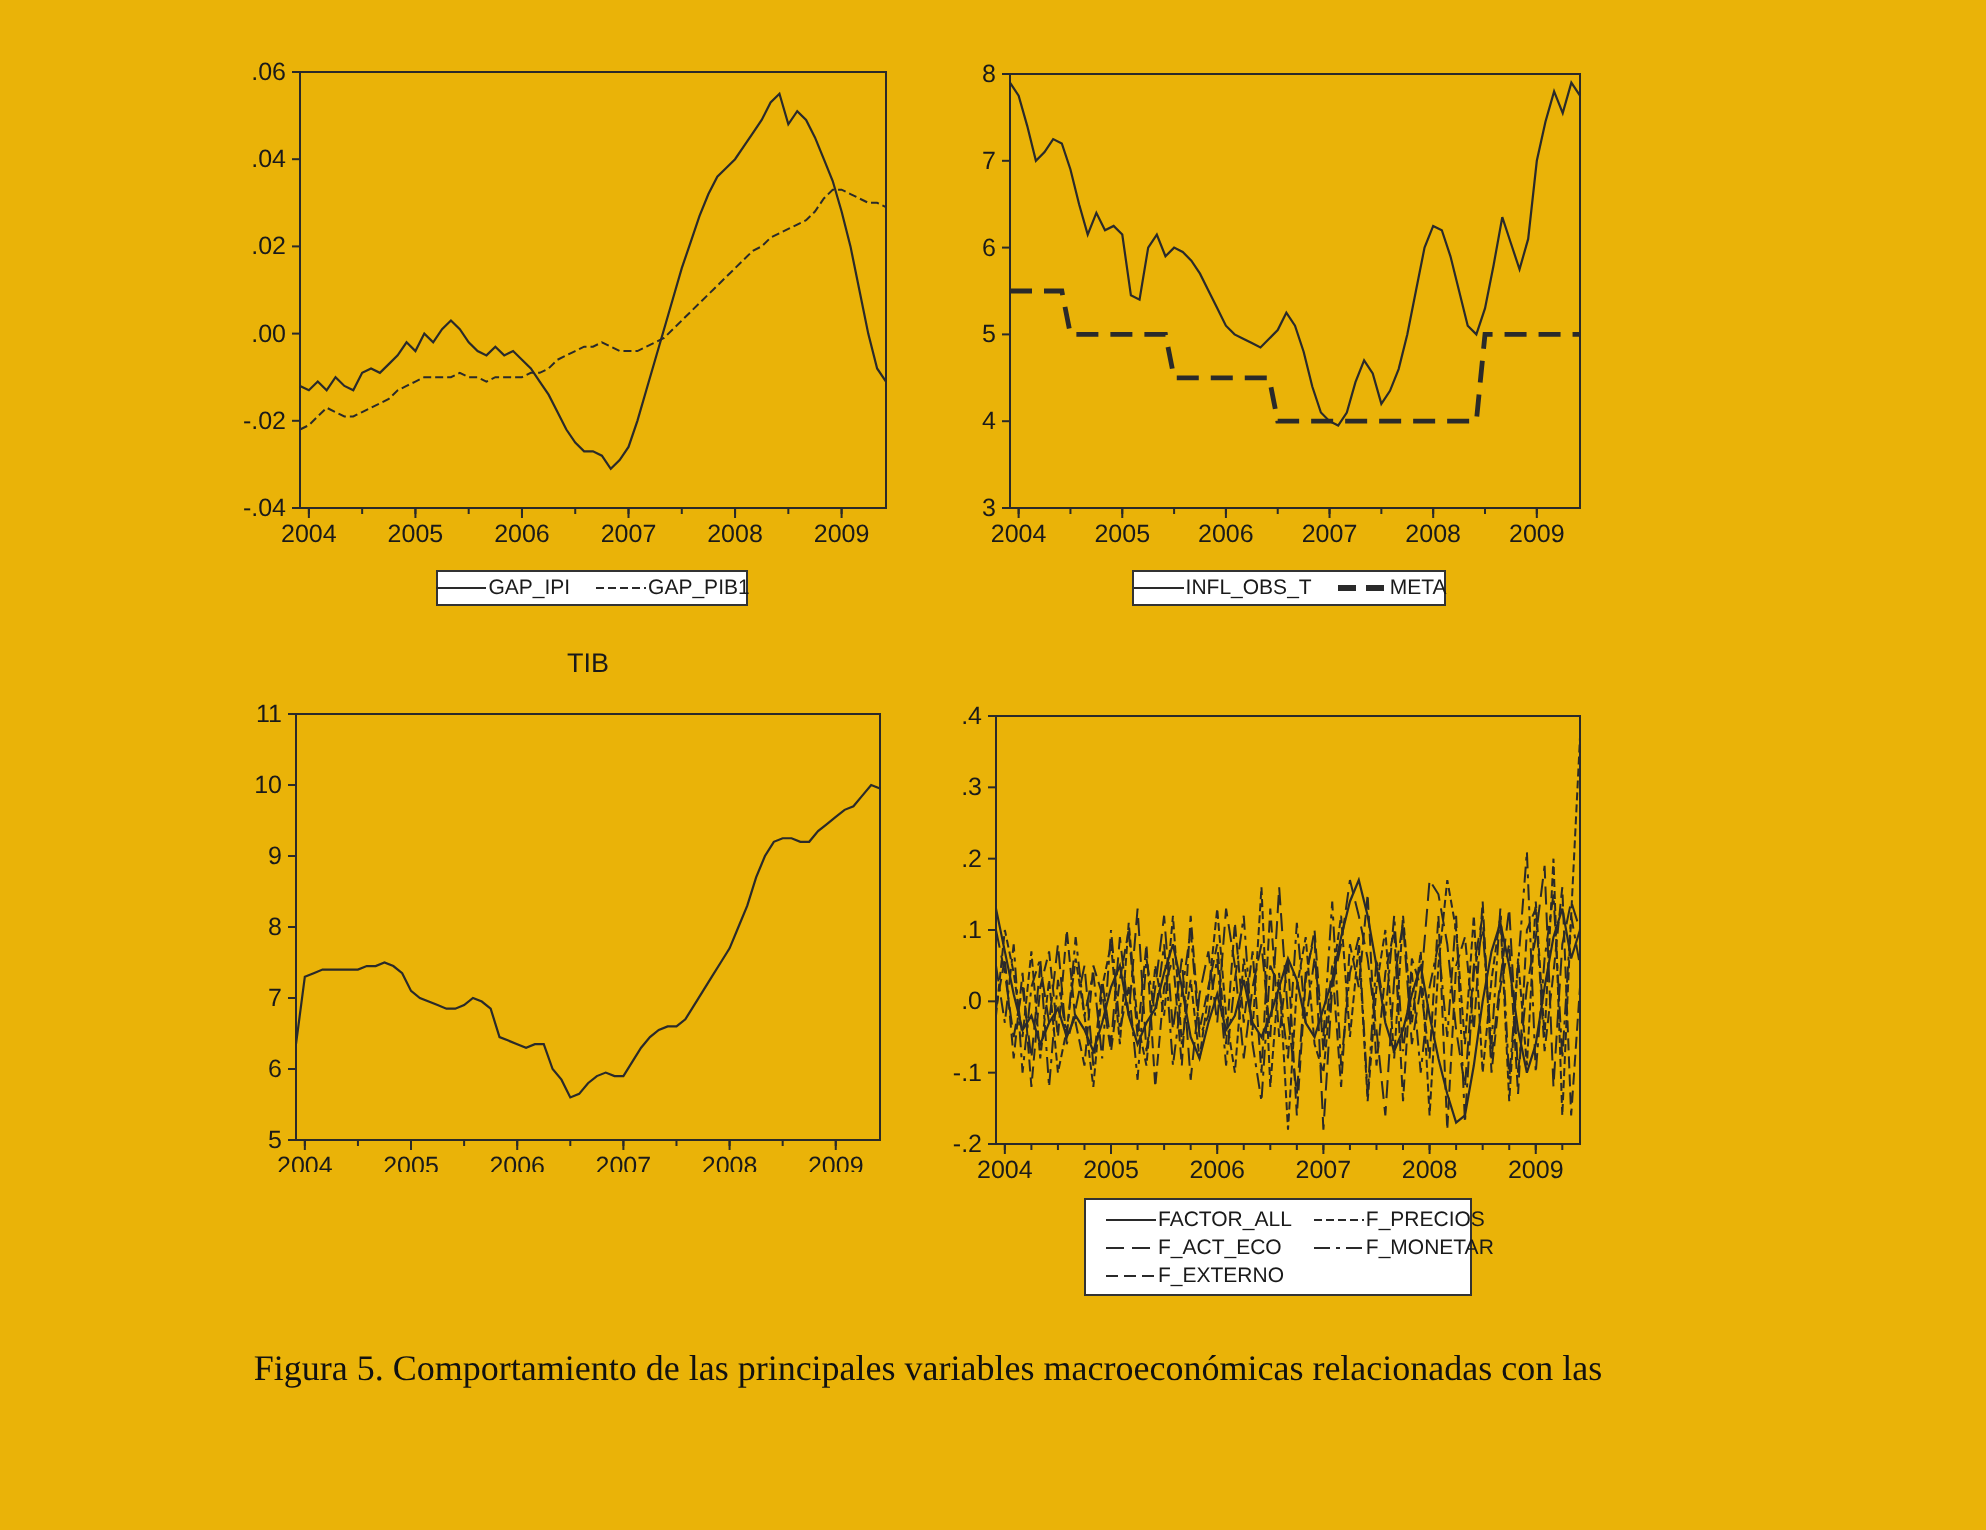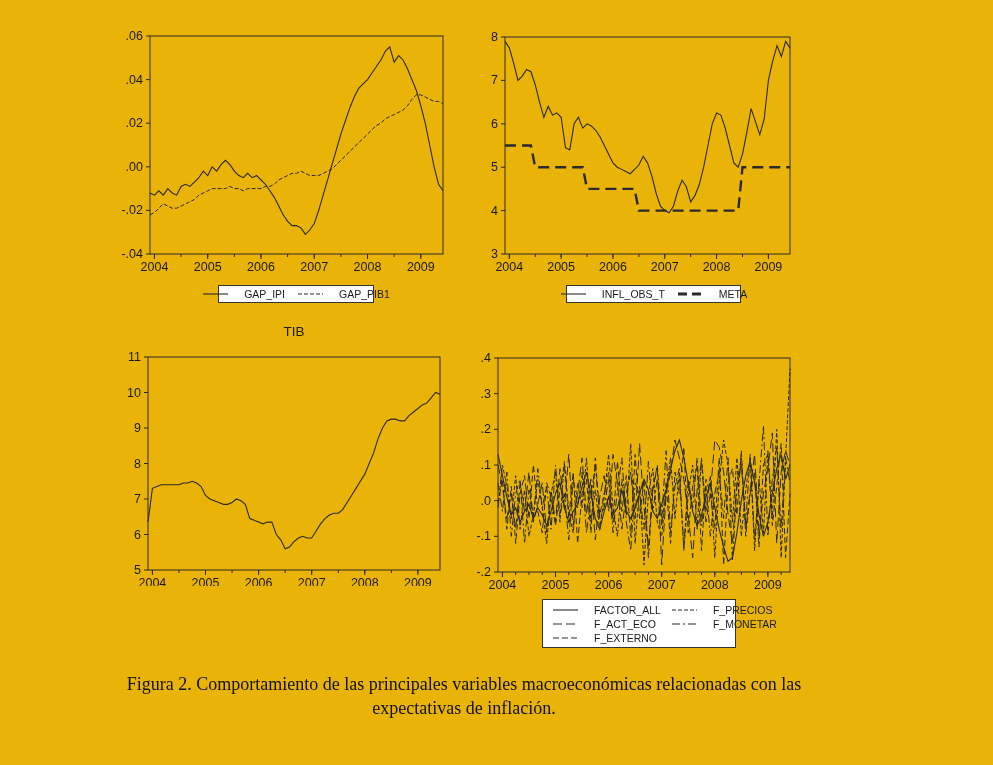--- a/index.html
+++ b/index.html
@@ -5,21 +5,21 @@
   html,body{margin:0;padding:0;background:#ffffff;}
   #page{position:relative;width:993px;height:765px;background:#eab308;overflow:hidden;
         font-family:"Liberation Sans",sans-serif;}
   .chart-host{position:absolute;}
   .legend-box{position:absolute;border:1px solid #333;background:#fff;display:flex;
               align-items:center;justify-content:center;box-sizing:border-box;
               font-family:"Liberation Sans",sans-serif;color:#1a1a1a;}
   .legend-row{display:flex;align-items:center;justify-content:center;gap:12px;width:100%;}
   .legend-grid{display:grid;grid-template-columns:1fr 1fr;column-gap:10px;row-gap:2px;
                padding:4px 9px;width:100%;box-sizing:border-box;}
-  .legend-entry{display:flex;align-items:center;gap:15px;white-space:nowrap;}
+  .legend-entry{display:flex;align-items:center;gap:0;white-space:nowrap;}
   .legend-entry svg{flex:0 0 auto;display:block;}
   .caption{position:absolute;left:0;top:672px;width:928px;text-align:center;
            font-family:"Liberation Serif","DejaVu Serif",serif;font-size:18px;
            line-height:24px;color:#111;}
   svg text{font-family:"Liberation Sans",sans-serif;fill:#1a1a1a;}
 </style>
 </head>
 <body>
 
 <div id="page">
@@ -195,40 +195,39 @@
         <text x="256.7861090909095" y="259" text-anchor="middle" font-size="12.5">2008</text>
         <line x1="309.87701818181864" y1="242" x2="309.87701818181864" y2="247" stroke="#2a2a2a" stroke-width="1"></line>
         <text x="309.87701818181864" y="259" text-anchor="middle" font-size="12.5">2009</text>
         <polyline points="40.00,124.30 44.42,145.70 48.85,167.10 53.27,184.93 57.70,177.80 62.12,192.07 66.55,181.37 70.97,174.23 75.39,188.50 79.82,177.80 84.24,184.93 88.67,195.63 93.09,181.37 97.52,163.53 101.94,152.83 106.36,177.80 110.79,192.07 115.21,181.37 119.64,174.23 124.06,156.40 128.48,142.13 132.91,163.53 137.33,188.50 141.76,199.20 146.18,181.37 150.61,167.10 155.03,184.93 159.45,177.80 163.88,159.97 168.30,181.37 172.73,188.50 177.15,177.80 181.58,163.53 186.00,149.27 190.42,159.97 194.85,181.37 199.27,188.50 203.70,174.23 208.12,159.97 212.55,138.57 216.97,120.73 221.39,110.03 225.82,127.87 230.24,152.83 234.67,181.37 239.09,195.63 243.52,184.93 247.94,167.10 252.36,152.83 256.79,177.80 261.21,199.20 265.64,217.03 270.06,231.30 274.48,227.73 278.91,202.77 283.33,170.67 287.76,145.70 292.18,131.43 296.61,152.83 301.03,184.93 305.45,206.33 309.88,192.07 314.30,163.53 318.73,138.57 323.15,124.30 327.58,149.27 332.00,135.00" fill="none" stroke="#2a2a2a" stroke-width="1.1"></polyline>
         <polyline points="40.00,177.80 44.42,135.00 48.85,156.40 53.27,188.50 57.70,145.70 62.12,199.20 66.55,159.97 70.97,206.33 75.39,184.93 79.82,149.27 84.24,177.80 88.67,213.47 93.09,163.53 97.52,142.13 101.94,192.07 106.36,131.43 110.79,181.37 115.21,202.77 119.64,152.83 124.06,177.80 128.48,127.87 132.91,192.07 137.33,159.97 141.76,199.20 146.18,167.10 150.61,124.30 155.03,177.80 159.45,206.33 163.88,149.27 168.30,184.93 172.73,113.60 177.15,213.47 181.58,156.40 186.00,234.87 190.42,163.53 194.85,138.57 199.27,192.07 203.70,206.33 208.12,159.97 212.55,127.87 216.97,188.50 221.39,142.13 225.82,220.60 230.24,163.53 234.67,135.00 239.09,199.20 243.52,127.87 247.94,181.37 252.36,145.70 256.79,227.73 261.21,152.83 265.64,110.03 270.06,135.00 274.48,192.07 278.91,127.87 283.33,206.33 287.76,159.97 292.18,127.87 296.61,220.60 301.03,149.27 305.45,202.77 309.88,120.73 314.30,188.50 318.73,99.33 323.15,227.73 327.58,127.87 332.00,38.70" fill="none" stroke="#2a2a2a" stroke-width="1" stroke-dasharray="4 2"></polyline>
         <polyline points="40.00,135.00 44.42,156.40 48.85,188.50 53.27,163.53 57.70,199.20 62.12,152.83 66.55,181.37 70.97,142.13 75.39,192.07 79.82,174.23 84.24,152.83 88.67,202.77 93.09,159.97 97.52,192.07 101.94,138.57 106.36,177.80 110.79,124.30 115.21,195.63 119.64,163.53 124.06,127.87 128.48,184.93 132.91,149.27 137.33,209.90 141.76,167.10 146.18,145.70 150.61,181.37 155.03,124.30 159.45,152.83 163.88,199.20 168.30,163.53 172.73,142.13 177.15,188.50 181.58,113.60 186.00,177.80 190.42,217.03 194.85,156.40 199.27,138.57 203.70,234.87 208.12,163.53 212.55,142.13 216.97,110.03 221.39,127.87 225.82,149.27 230.24,184.93 234.67,227.73 239.09,159.97 243.52,131.43 247.94,192.07 252.36,163.53 256.79,110.03 261.21,117.17 265.64,142.13 270.06,184.93 274.48,213.47 278.91,152.83 283.33,127.87 287.76,199.20 292.18,159.97 296.61,124.30 301.03,206.33 305.45,163.53 309.88,138.57 314.30,102.90 318.73,213.47 323.15,142.13 327.58,120.73 332.00,135.00" fill="none" stroke="#2a2a2a" stroke-width="1" stroke-dasharray="9 4"></polyline>
         <polyline points="40.00,152.83 44.42,181.37 48.85,142.13 53.27,206.33 57.70,163.53 62.12,149.27 66.55,213.47 70.97,159.97 75.39,188.50 79.82,138.57 84.24,177.80 88.67,156.40 93.09,199.20 97.52,135.00 101.94,184.93 106.36,163.53 110.79,209.90 115.21,149.27 119.64,177.80 124.06,142.13 128.48,202.77 132.91,167.10 137.33,135.00 141.76,188.50 146.18,177.80 150.61,149.27 155.03,202.77 159.45,159.97 163.88,127.87 168.30,192.07 172.73,220.60 177.15,152.83 181.58,163.53 186.00,199.20 190.42,131.43 194.85,181.37 199.27,149.27 203.70,188.50 208.12,120.73 212.55,202.77 216.97,156.40 221.39,138.57 225.82,217.03 230.24,149.27 234.67,177.80 239.09,127.87 243.52,195.63 247.94,156.40 252.36,206.33 256.79,163.53 261.21,142.13 265.64,188.50 270.06,127.87 274.48,231.30 278.91,156.40 283.33,135.00 287.76,192.07 292.18,124.30 296.61,209.90 301.03,152.83 305.45,95.77 309.88,206.33 314.30,149.27 318.73,117.17 323.15,199.20 327.58,127.87 332.00,152.83" fill="none" stroke="#2a2a2a" stroke-width="1" stroke-dasharray="8 3 2 3"></polyline>
         <polyline points="40.00,174.23 44.42,149.27 48.85,199.20 53.27,156.40 57.70,213.47 62.12,163.53 66.55,145.70 70.97,188.50 75.39,135.00 79.82,181.37 84.24,202.77 88.67,152.83 93.09,167.10 97.52,195.63 101.94,159.97 106.36,135.00 110.79,188.50 115.21,142.13 119.64,213.47 124.06,163.53 128.48,149.27 132.91,202.77 137.33,127.87 141.76,184.93 146.18,163.53 150.61,142.13 155.03,192.07 159.45,131.43 163.88,181.37 168.30,145.70 172.73,206.33 177.15,124.30 181.58,188.50 186.00,149.27 190.42,227.73 194.85,159.97 199.27,135.00 203.70,195.63 208.12,152.83 212.55,213.47 216.97,142.13 221.39,163.53 225.82,117.17 230.24,202.77 234.67,156.40 239.09,135.00 243.52,220.60 247.94,149.27 252.36,163.53 256.79,199.20 261.21,127.87 265.64,234.87 270.06,152.83 274.48,138.57 278.91,184.93 283.33,120.73 287.76,206.33 292.18,163.53 296.61,142.13 301.03,217.03 305.45,135.00 309.88,124.30 314.30,195.63 318.73,156.40 323.15,113.60 327.58,227.73 332.00,163.53" fill="none" stroke="#2a2a2a" stroke-width="1" stroke-dasharray="6 3"></polyline>
       </svg></div>
   <div class="caption">
-    <div>Figura 2. Comportamiento de las principales variables macroeconómicas relacionadas con las</div>
-    <div>expectativas de inflación.</div>
+    <div>Figura 5. Comportamiento de las principales variables macroeconómicas relacionadas con las</div>
   </div>
 <div class="legend-box" style="left: 218px; top: 285px; width: 156px; height: 18px; font-size: 10.5px;">
       <div class="legend-row">
         <span class="legend-entry">
           <svg width="27" height="6">
             <line x1="1" y1="3" x2="26" y2="3" stroke="#2a2a2a" stroke-width="1.1"></line>
           </svg>
           <span>GAP_IPI</span>
         </span>
         <span class="legend-entry">
           <svg width="27" height="6">
             <line x1="1" y1="3" x2="26" y2="3" stroke="#2a2a2a" stroke-width="1.1" stroke-dasharray="4 2"></line>
           </svg>
           <span>GAP_PIB1</span>
         </span>
       </div>
     </div>
-    <div class="legend-box" style="left: 566px; top: 285px; width: 175px; height: 18px; font-size: 10.5px;">
+    <div class="legend-box" style="left: 566px; top: 285px; width: 157px; height: 18px; font-size: 10.5px;">
       <div class="legend-row">
         <span class="legend-entry">
           <svg width="27" height="6">
             <line x1="1" y1="3" x2="26" y2="3" stroke="#2a2a2a" stroke-width="1.1"></line>
           </svg>
           <span>INFL_OBS_T</span>
         </span>
         <span class="legend-entry">
           <svg width="27" height="6">
             <line x1="1" y1="3" x2="26" y2="3" stroke="#2a2a2a" stroke-width="3" stroke-dasharray="9 5"></line>

